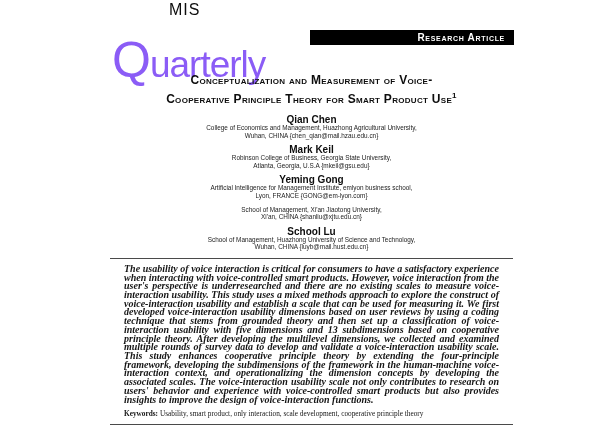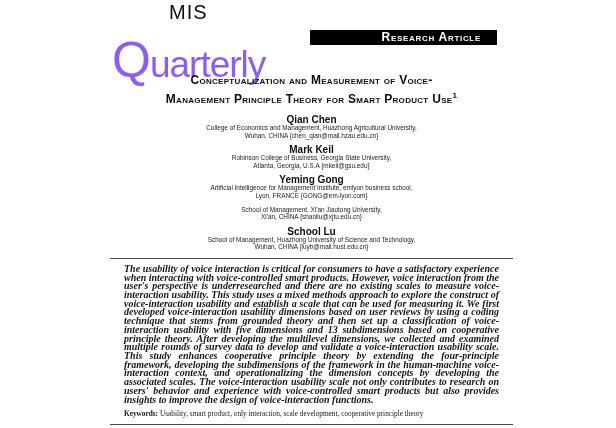--- a/index.html
+++ b/index.html
@@ -20,49 +20,49 @@
   .logo {
     position: absolute;
     left: 112px;
     top: 0px;
     height: 58px;
   }
   .logo .mis {
     position: absolute;
     left: 57px;
     top: 1px;
-    font-size: 20px;
+    font-size: 16px;
     letter-spacing: 1px;
     font-weight: normal;
     color: #0d0d0d;
   }
   .logo .wordmark {
     position: absolute;
     left: 0;
     top: 6px;
     white-space: nowrap;
     letter-spacing: -1px;
     color: #8b5cf6;
     margin-top: 32px;
   }
   .logo .q    { font-size: 50px; line-height: 44px; }
   .logo .rest { font-size: 37px; }
 
   .badge {
     position: absolute;
     left: 310px;
     top: 30px;
-    width: 187px;
+    width: 204px;
     height: 15px;
     background: #000000;
     color: #ffffff;
     box-sizing: border-box;
     text-align: right;
-    padding-right: 16px;
-    font-size: 12px;
+    padding-right: 9px;
+    font-size: 10px;
     line-height: 15px;
     font-weight: bold;
     font-variant: small-caps;
     letter-spacing: 0.7px;
   }
 
   
   .content {
     position: absolute;
     left: 110px;
@@ -133,21 +133,21 @@
   <span class="mis">MIS</span>
   <span class="wordmark"><span class="q">Q</span><span class="rest">uarterly</span></span>
 </div>
 
 <div class="badge">Research Article</div>
 
 <div class="content">
 
   <h1 class="title">
     <span class="line">Conceptualization and Measurement of Voice-</span>
-    <span class="line"><span>Management Principle Theory for Smart Product Use</span><sup>1</sup></span>
+    <span class="line"><span>Cooperative Principle Theory for Smart Product Use</span><sup>1</sup></span>
   </h1>
 
   <div class="authors">
     <div class="author">
       <div class="author-name">Qian Chen</div>
       <div class="author-aff">College of Economics and Management, Huazhong Agricultural University,</div>
       <div class="author-aff">Wuhan, CHINA {chen_qian@mail.hzau.edu.cn}</div>
     </div>
     <div class="author">
       <div class="author-name">Mark Keil</div>

